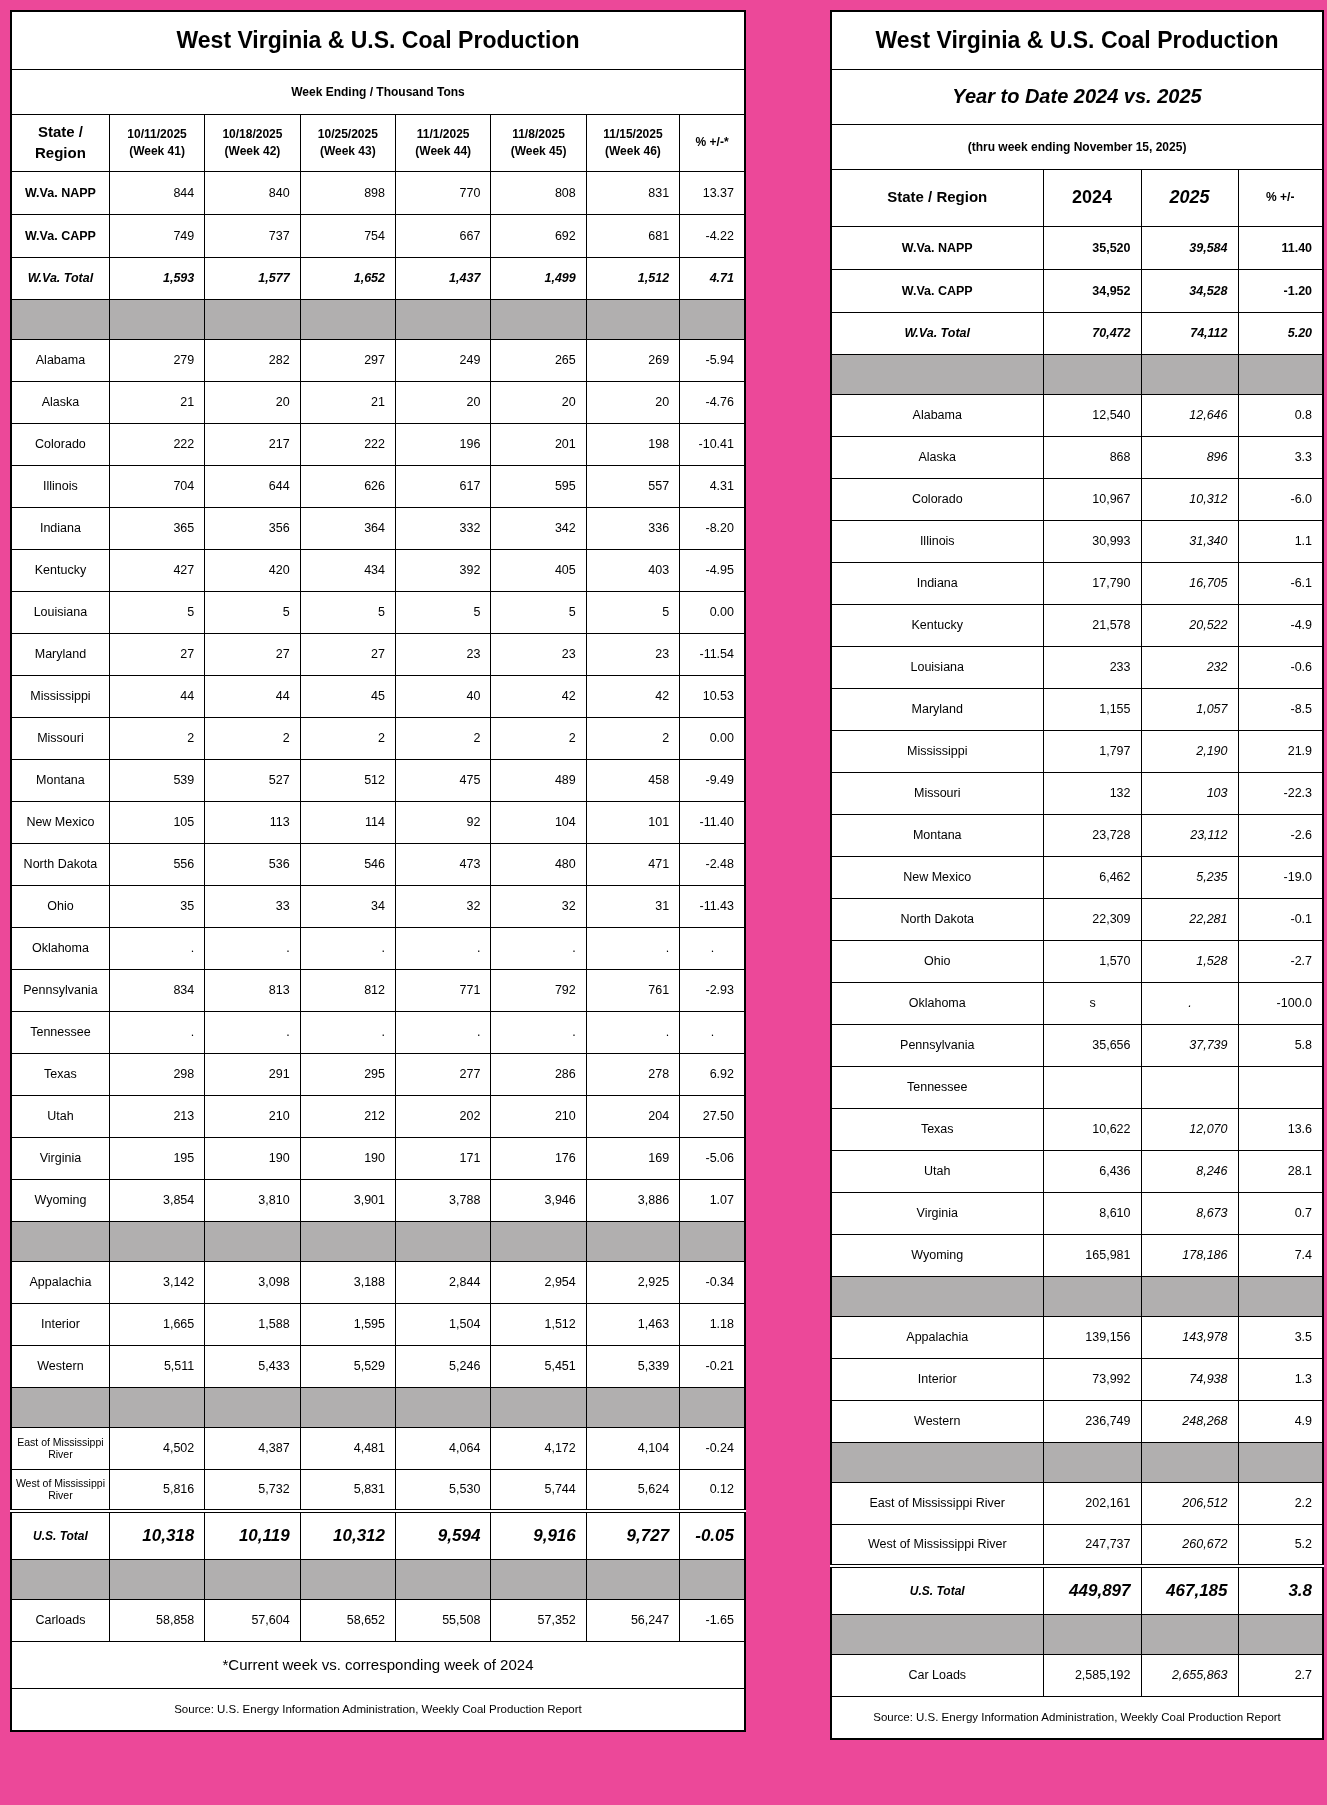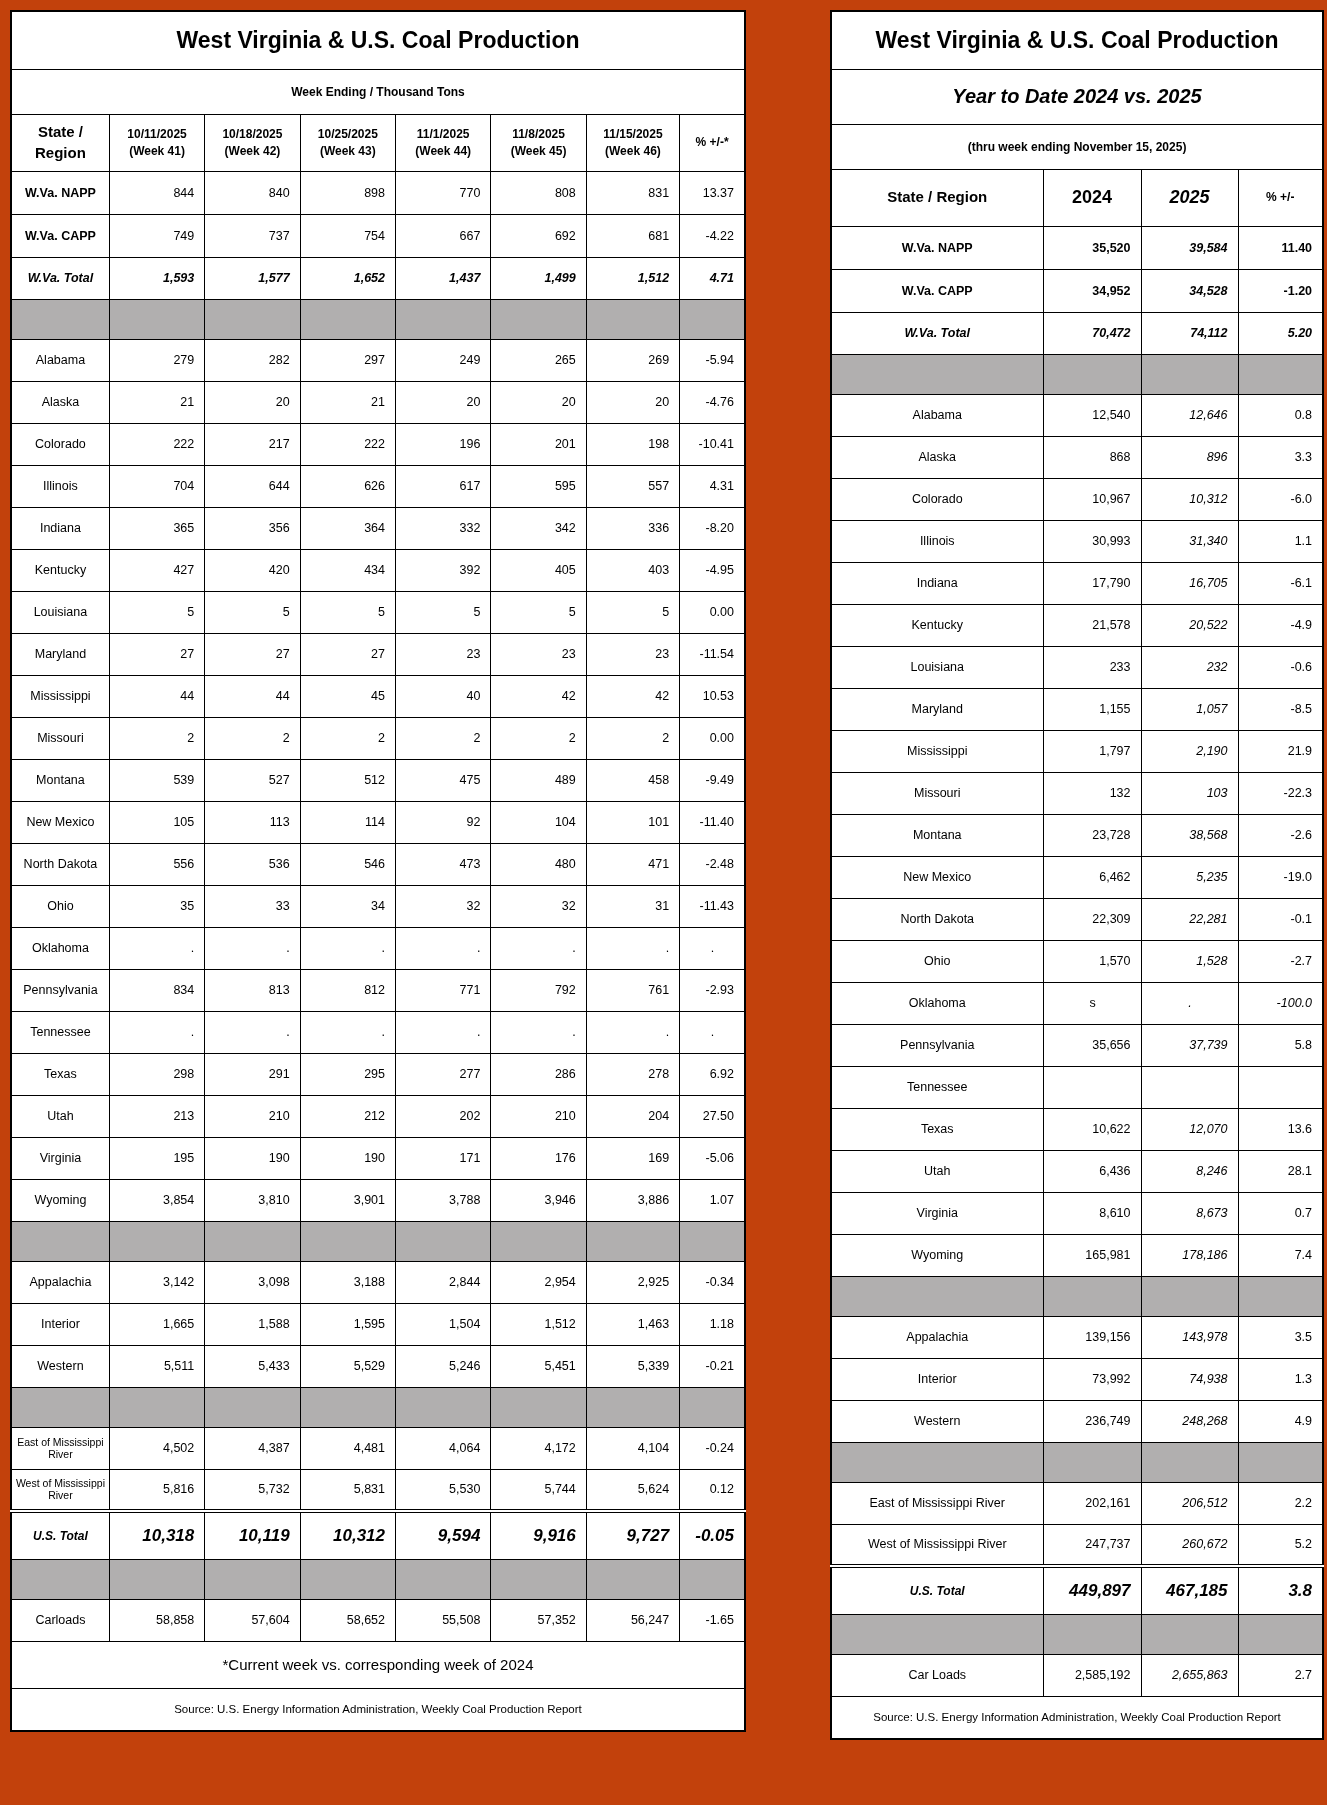--- a/index.html
+++ b/index.html
@@ -1,17 +1,17 @@
 <!DOCTYPE html>
 <html><head>
 <meta charset="utf-8">
 <style>
   html,body{margin:0;padding:0;background:#ffffff;}
   body{width:1327px;height:1805px;font-family:"Liberation Sans",sans-serif;color:#000;}
-  .page{position:relative;width:1327px;height:1805px;background:#c2410c;}
+  .page{position:relative;width:1327px;height:1805px;background:#ec4899;}
   table{border-collapse:collapse;table-layout:fixed;position:absolute;top:10px;background:#fff;}
   table.left{left:10px;width:736px;}
   table.right{left:830px;width:492px;}
   th,td{border:1.5px solid #000;overflow:hidden;}
   table{border:2.5px solid #000;}
   
   tr.title-row th{font-size:23px;font-weight:bold;text-align:center;}
   tr.title-row{height:58px;}
   tr.subtitle-row th{font-size:20px;font-weight:bold;font-style:italic;text-align:center;}
   tr.subtitle-row{height:55px;}
@@ -33,21 +33,21 @@
   td.lbl{text-align:center;}
   td.num{text-align:right;padding-right:10px;}
   td.ctr{text-align:center;padding-right:0;}
   tr.small td.lbl{font-size:10.5px;}
   .left tr.wv td.lbl{font-weight:bold;}
   .right tr.wv td{font-weight:bold;}
   tr.wvtotal td{font-weight:bold;font-style:italic;}
   tr.ustotal td{font-weight:bold;font-style:italic;font-size:17px;border-top:4px double #000;}
   tr.ustotal td.lbl{font-size:12px;}
   .right td.c2{font-style:italic;}
-  td.ital{font-style:italic;}
+  td.ital{}
   tr.sep td{background:#b1afaf;}
   
   tfoot tr.footnote-row{height:47px;}
   tfoot tr.footnote-row td{font-size:15px;text-align:center;}
   .right tfoot tr.footnote-row td{font-size:14px;}
   tfoot tr.source-row{height:43px;}
   tfoot tr.source-row td{font-size:11.5px;text-align:center;}
 </style>
 </head>
 <body>
@@ -556,21 +556,21 @@
         </tr>
         <tr class="data">
           <td class="lbl">Missouri</td>
           <td class="num c1">132</td>
           <td class="num c2">103</td>
           <td class="num c3">-22.3</td>
         </tr>
         <tr class="data">
           <td class="lbl">Montana</td>
           <td class="num c1">23,728</td>
-          <td class="num c2">38,568</td>
+          <td class="num c2">23,112</td>
           <td class="num c3">-2.6</td>
         </tr>
         <tr class="data">
           <td class="lbl">New Mexico</td>
           <td class="num c1">6,462</td>
           <td class="num c2">5,235</td>
           <td class="num c3">-19.0</td>
         </tr>
         <tr class="data">
           <td class="lbl">North Dakota</td>

